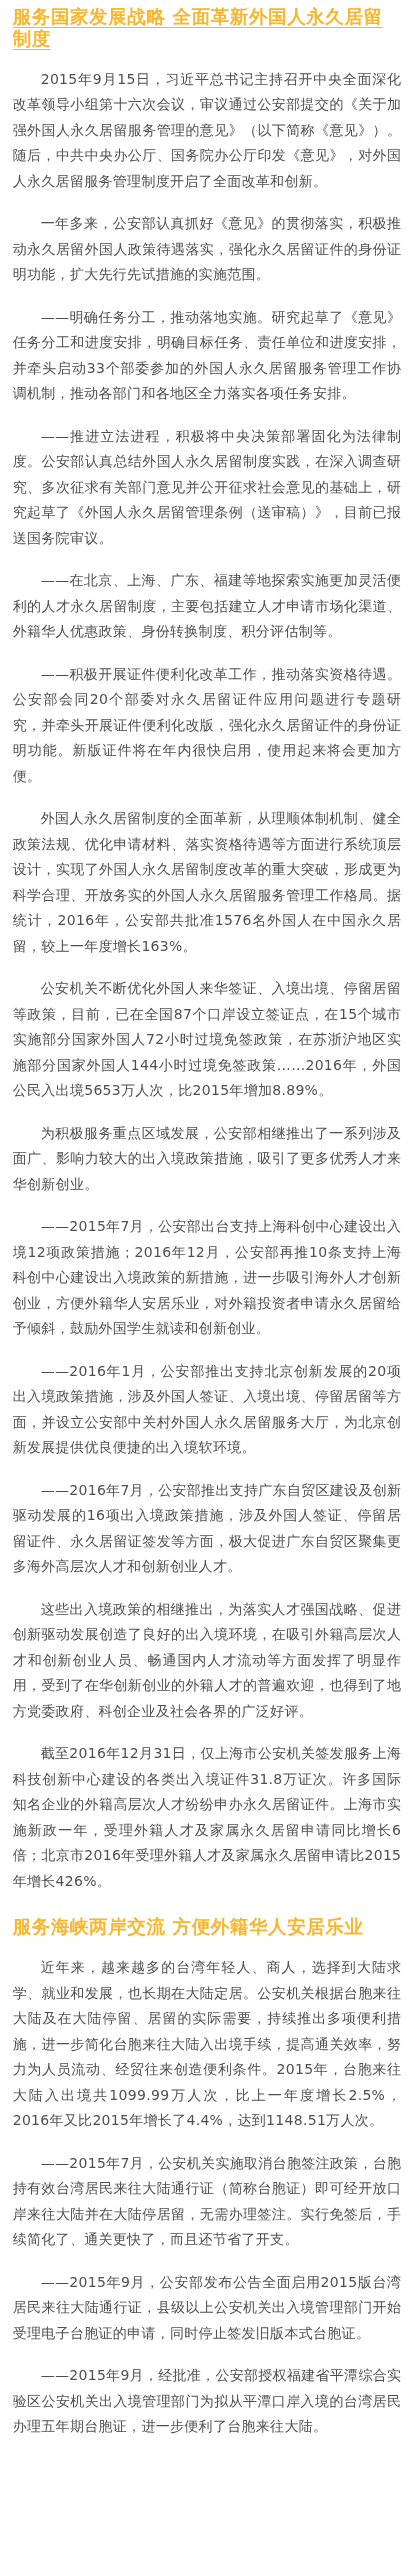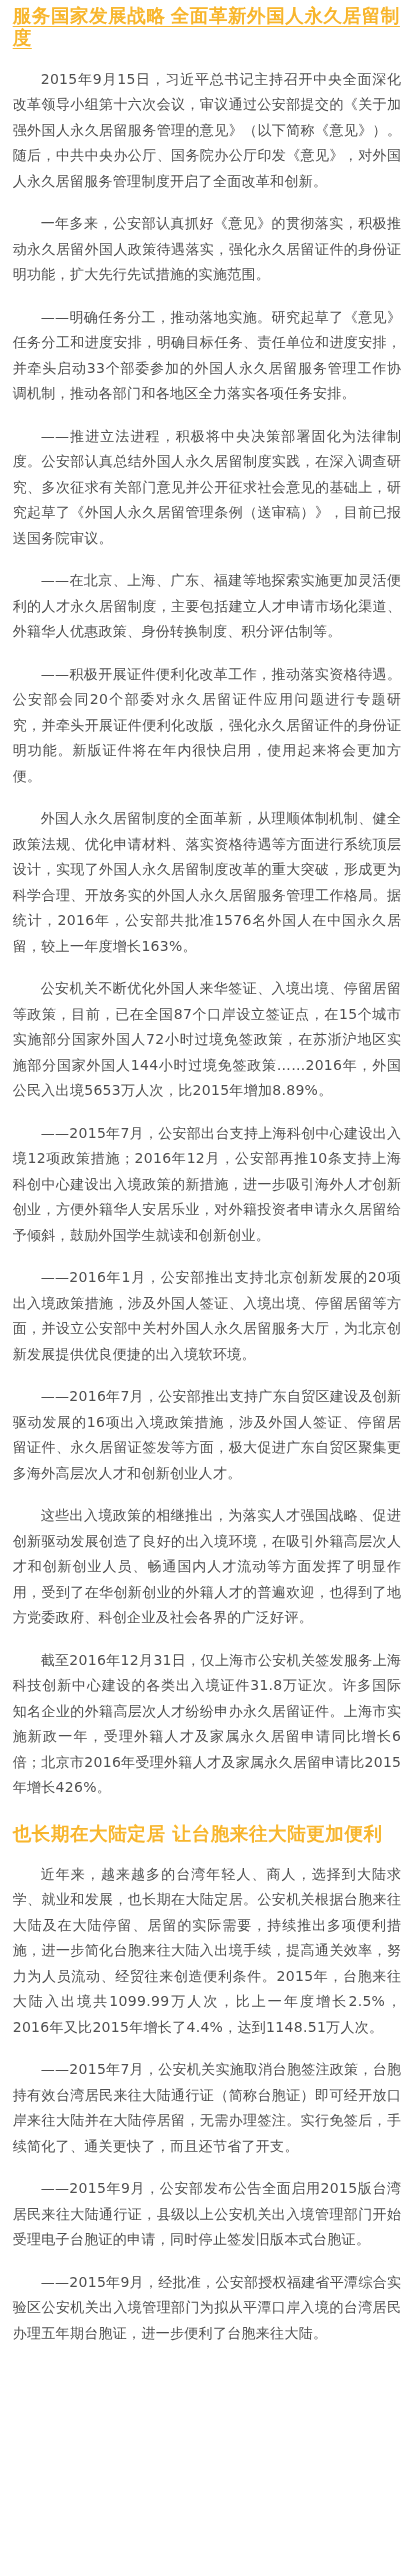--- a/index.html
+++ b/index.html
@@ -19,21 +19,21 @@
     min-height: 2459px;
   }
   .sec-heading {
     color: var(--accent-color);
     font-size: 18.5px;
     font-weight: bold;
     line-height: 1.15;
     letter-spacing: 0.6px;
     margin: 21.7px 0 18px 0;
   }
-  .sec-heading.first { margin-top: 0; font-family: Liberation Serif, serif; }
+  .sec-heading.first { margin-top: 0; }
   .sec-heading.underlined { text-decoration: underline; text-underline-offset: 3.8px; text-decoration-thickness: 1.3px; }
   .body-p {
     font-size: 14px;
     line-height: 25.5px;
     text-align: justify;
     text-indent: 2em;
     margin: 17px 0;
     letter-spacing: 0.3px;
   }
 </style>
@@ -48,29 +48,30 @@
     <p class="body-p">一年多来，公安部认真抓好《意见》的贯彻落实，积极推动永久居留外国人政策待遇落实，强化永久居留证件的身份证明功能，扩大先行先试措施的实施范围。</p>
     <p class="body-p">——明确任务分工，推动落地实施。研究起草了《意见》任务分工和进度安排，明确目标任务、责任单位和进度安排，并牵头启动33个部委参加的外国人永久居留服务管理工作协调机制，推动各部门和各地区全力落实各项任务安排。</p>
     <p class="body-p">——推进立法进程，积极将中央决策部署固化为法律制度。公安部认真总结外国人永久居留制度实践，在深入调查研究、多次征求有关部门意见并公开征求社会意见的基础上，研究起草了《外国人永久居留管理条例（送审稿）》，目前已报送国务院审议。</p>
     <p class="body-p">——在北京、上海、广东、福建等地探索实施更加灵活便利的人才永久居留制度，主要包括建立人才申请市场化渠道、外籍华人优惠政策、身份转换制度、积分评估制等。</p>
     <p class="body-p">——积极开展证件便利化改革工作，推动落实资格待遇。公安部会同20个部委对永久居留证件应用问题进行专题研究，并牵头开展证件便利化改版，强化永久居留证件的身份证明功能。新版证件将在年内很快启用，使用起来将会更加方便。</p>
     <p class="body-p">外国人永久居留制度的全面革新，从理顺体制机制、健全政策法规、优化申请材料、落实资格待遇等方面进行系统顶层设计，实现了外国人永久居留制度改革的重大突破，形成更为科学合理、开放务实的外国人永久居留服务管理工作格局。据统计，2016年，公安部共批准1576名外国人在中国永久居留，较上一年度增长163%。</p>
   </section>
 
   <section>
     <p class="body-p">公安机关不断优化外国人来华签证、入境出境、停留居留等政策，目前，已在全国87个口岸设立签证点，在15个城市实施部分国家外国人72小时过境免签政策，在苏浙沪地区实施部分国家外国人144小时过境免签政策……2016年，外国公民入出境5653万人次，比2015年增加8.89%。</p>
+    <p class="body-p">为积极服务重点区域发展，公安部相继推出了一系列涉及面广、影响力较大的出入境政策措施，吸引了更多优秀人才来华创新创业。</p>
     <p class="body-p">——2015年7月，公安部出台支持上海科创中心建设出入境12项政策措施；2016年12月，公安部再推10条支持上海科创中心建设出入境政策的新措施，进一步吸引海外人才创新创业，方便外籍华人安居乐业，对外籍投资者申请永久居留给予倾斜，鼓励外国学生就读和创新创业。</p>
     <p class="body-p">——2016年1月，公安部推出支持北京创新发展的20项出入境政策措施，涉及外国人签证、入境出境、停留居留等方面，并设立公安部中关村外国人永久居留服务大厅，为北京创新发展提供优良便捷的出入境软环境。</p>
     <p class="body-p">——2016年7月，公安部推出支持广东自贸区建设及创新驱动发展的16项出入境政策措施，涉及外国人签证、停留居留证件、永久居留证签发等方面，极大促进广东自贸区聚集更多海外高层次人才和创新创业人才。</p>
     <p class="body-p">这些出入境政策的相继推出，为落实人才强国战略、促进创新驱动发展创造了良好的出入境环境，在吸引外籍高层次人才和创新创业人员、畅通国内人才流动等方面发挥了明显作用，受到了在华创新创业的外籍人才的普遍欢迎，也得到了地方党委政府、科创企业及社会各界的广泛好评。</p>
     <p class="body-p">截至2016年12月31日，仅上海市公安机关签发服务上海科技创新中心建设的各类出入境证件31.8万证次。许多国际知名企业的外籍高层次人才纷纷申办永久居留证件。上海市实施新政一年，受理外籍人才及家属永久居留申请同比增长6倍；北京市2016年受理外籍人才及家属永久居留申请比2015年增长426%。</p>
   </section>
 
   <section>
-    <h1 class="sec-heading">也长期在大陆定居 让台胞来往大陆更加便利</h1>
+    <h1 class="sec-heading">服务海峡两岸交流 方便外籍华人安居乐业</h1>
     <p class="body-p">近年来，越来越多的台湾年轻人、商人，选择到大陆求学、就业和发展，也长期在大陆定居。公安机关根据台胞来往大陆及在大陆停留、居留的实际需要，持续推出多项便利措施，进一步简化台胞来往大陆入出境手续，提高通关效率，努力为人员流动、经贸往来创造便利条件。2015年，台胞来往大陆入出境共1099.99万人次，比上一年度增长2.5%，2016年又比2015年增长了4.4%，达到1148.51万人次。</p>
     <p class="body-p">——2015年7月，公安机关实施取消台胞签注政策，台胞持有效台湾居民来往大陆通行证（简称台胞证）即可经开放口岸来往大陆并在大陆停居留，无需办理签注。实行免签后，手续简化了、通关更快了，而且还节省了开支。</p>
     <p class="body-p">——2015年9月，公安部发布公告全面启用2015版台湾居民来往大陆通行证，县级以上公安机关出入境管理部门开始受理电子台胞证的申请，同时停止签发旧版本式台胞证。</p>
     <p class="body-p">——2015年9月，经批准，公安部授权福建省平潭综合实验区公安机关出入境管理部门为拟从平潭口岸入境的台湾居民办理五年期台胞证，进一步便利了台胞来往大陆。</p>
 
   </section>
 
 </div>
 
 

